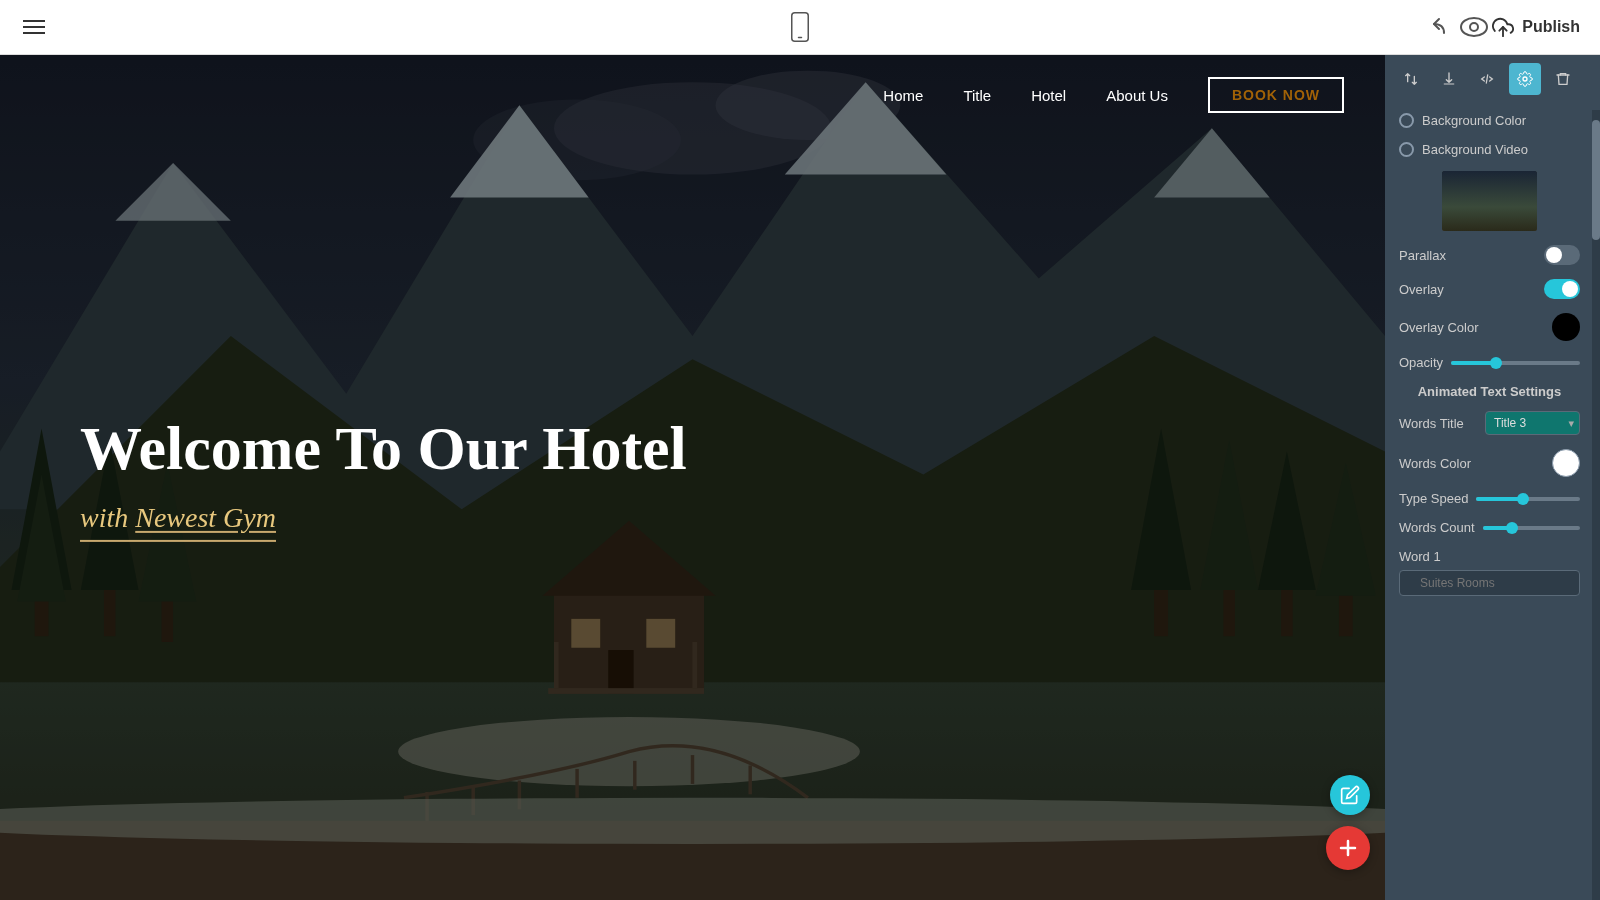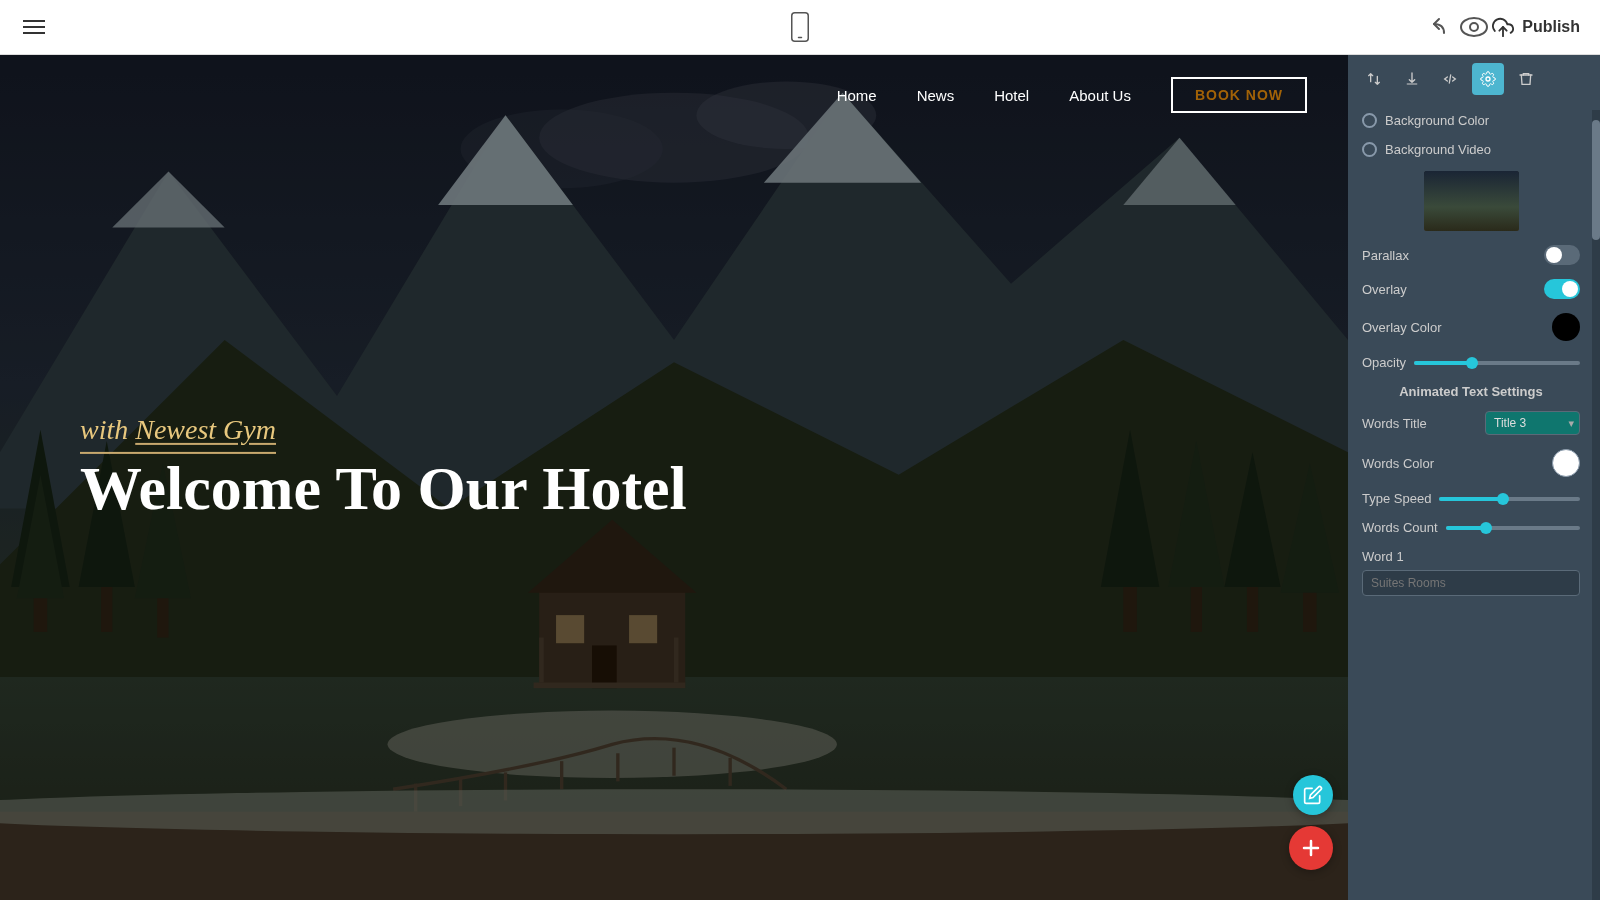--- a/index.html
+++ b/index.html
@@ -114,21 +114,21 @@
       font-weight: 300;
       font-family: Georgia, serif;
       border-bottom: 2px solid #c8a96e;
       padding-bottom: 6px;
       display: inline-block;
     }
     #hero-subtitle span { color: #e8c87e; font-style: italic; }
 
     
     #side-panel {
-      width: 252px;
+      width: 215px;
       background: #3a4a58;
       color: #ddd;
       font-size: 13px;
       display: flex;
       flex-direction: column;
       overflow: hidden;
       position: relative;
     }
 
     
@@ -298,21 +298,21 @@
       pointer-events: none;
     }
 
     
     .panel-input {
       width: 100%;
       background: #2e3c48;
       color: #ddd;
       border: 1px solid #5a6a78;
       border-radius: 4px;
-      padding: 5px 8px;
+      padding: 5px 20px;
       font-size: 12px;
     }
 
     
     #fab-edit {
       position: absolute;
       bottom: 85px; right: 15px;
       width: 40px; height: 40px;
       border-radius: 50%;
       background: #26c6da;
@@ -472,31 +472,31 @@
         <rect x="0" y="720" width="1200" height="125" fill="#504030"></rect>
 
         <ellipse cx="600" cy="720" rx="700" ry="20" fill="#a0a898" opacity="0.6"></ellipse>
       </svg>
     </div>
 
     <div id="overlay"></div>
 
     <nav id="nav">
       <a class="nav-link">Home</a>
-      <a class="nav-link">News</a>
+      <a class="nav-link">Title</a>
       <a class="nav-link">Hotel</a>
       <a class="nav-link">About Us</a>
       <button class="nav-book-btn">BOOK NOW</button>
     </nav>
 
     <div id="hero-text">
+      <div id="hero-title">Welcome To Our Hotel</div>
       <div id="hero-subtitle">
         <span>with </span><span style="text-decoration: underline; text-decoration-color: #c8a96e; text-underline-offset: 4px;">Newest Gym</span>
       </div>
-      <div id="hero-title">Welcome To Our Hotel</div>
     </div>
 
     <div id="fab-edit">
       <svg width="20" height="20" viewBox="0 0 24 24" fill="none" xmlns="http://www.w3.org/2000/svg">
         <path d="M11 4H4a2 2 0 0 0-2 2v14a2 2 0 0 0 2 2h14a2 2 0 0 0 2-2v-7" stroke="#fff" stroke-width="2" stroke-linecap="round" fill="none"></path>
         <path d="M18.5 2.5a2.121 2.121 0 0 1 3 3L12 15l-4 1 1-4 9.5-9.5z" stroke="#fff" stroke-width="2" fill="none"></path>
       </svg>
     </div>
     <div id="fab-add">
       <svg width="24" height="24" viewBox="0 0 24 24" fill="none" xmlns="http://www.w3.org/2000/svg">

